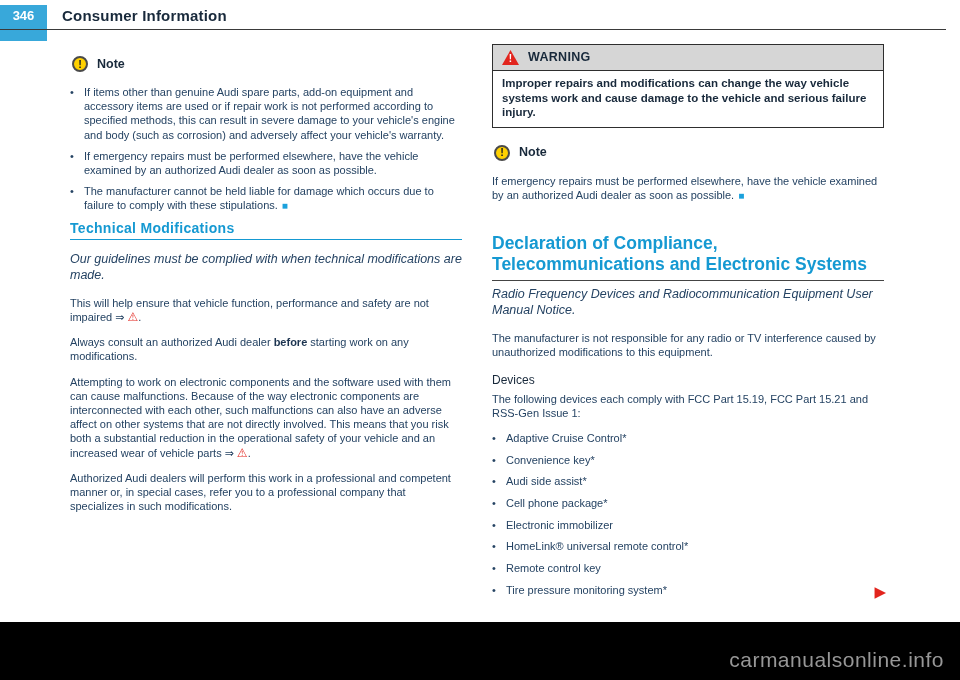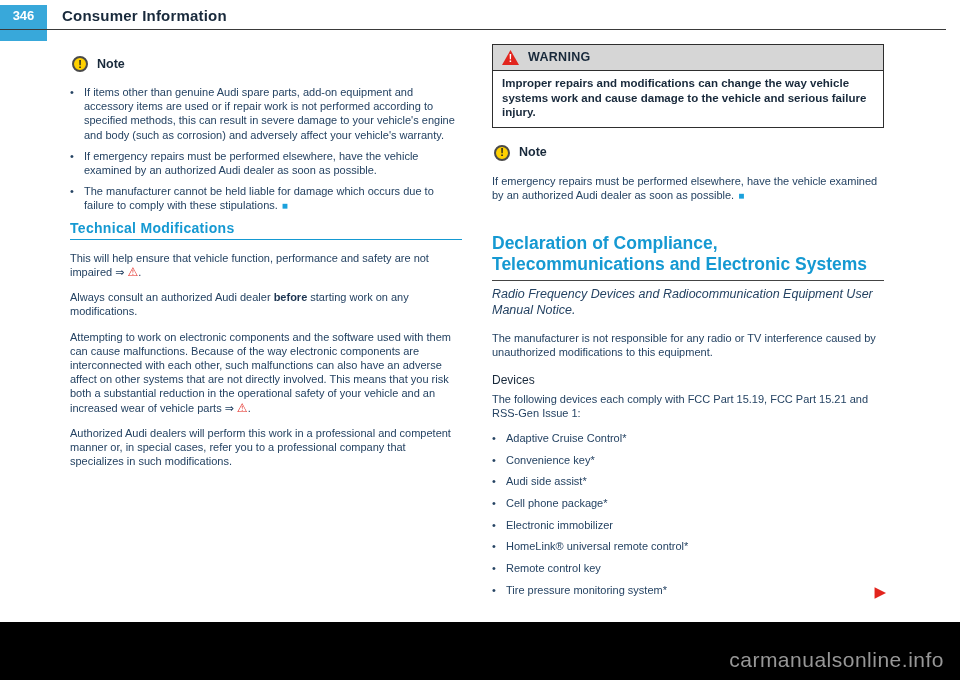--- a/index.html
+++ b/index.html
@@ -98,20 +98,21 @@
       <span class="b">•</span>
       <span class="t">If emergency repairs must be performed elsewhere, have the vehicle examined by an authorized Audi dealer as soon as possible.</span>
     </div>
     <div class="bullet">
       <span class="b">•</span>
       <span class="t"><span>The manufacturer cannot be held liable for damage which occurs due to failure to comply with these stipulations.</span><span class="endmark">■</span></span>
     </div>
 
     <h2 class="sec-title">Technical Modifications</h2>
 
+    <p class="lead">Our guidelines must be complied with when technical modifications are made.</p>
 
     <p class="body"><span>This will help ensure that vehicle function, performance and safety are not impaired</span><span class="arrow">⇒</span><span class="redtri">⚠</span><span>.</span></p>
 
     <p class="body"><span>Always consult an authorized Audi dealer </span><b>before</b><span> starting work on any modifications.</span></p>
 
     <p class="body"><span>Attempting to work on electronic components and the software used with them can cause malfunctions. Because of the way electronic components are interconnected with each other, such malfunctions can also have an adverse affect on other systems that are not directly involved. This means that you risk both a substantial reduction in the operational safety of your vehicle and an increased wear of vehicle parts</span><span class="arrow">⇒</span><span class="redtri">⚠</span><span>.</span></p>
 
     <p class="body">Authorized Audi dealers will perform this work in a professional and competent manner or, in special cases, refer you to a professional company that specializes in such modifications.</p>
   </div>
 

